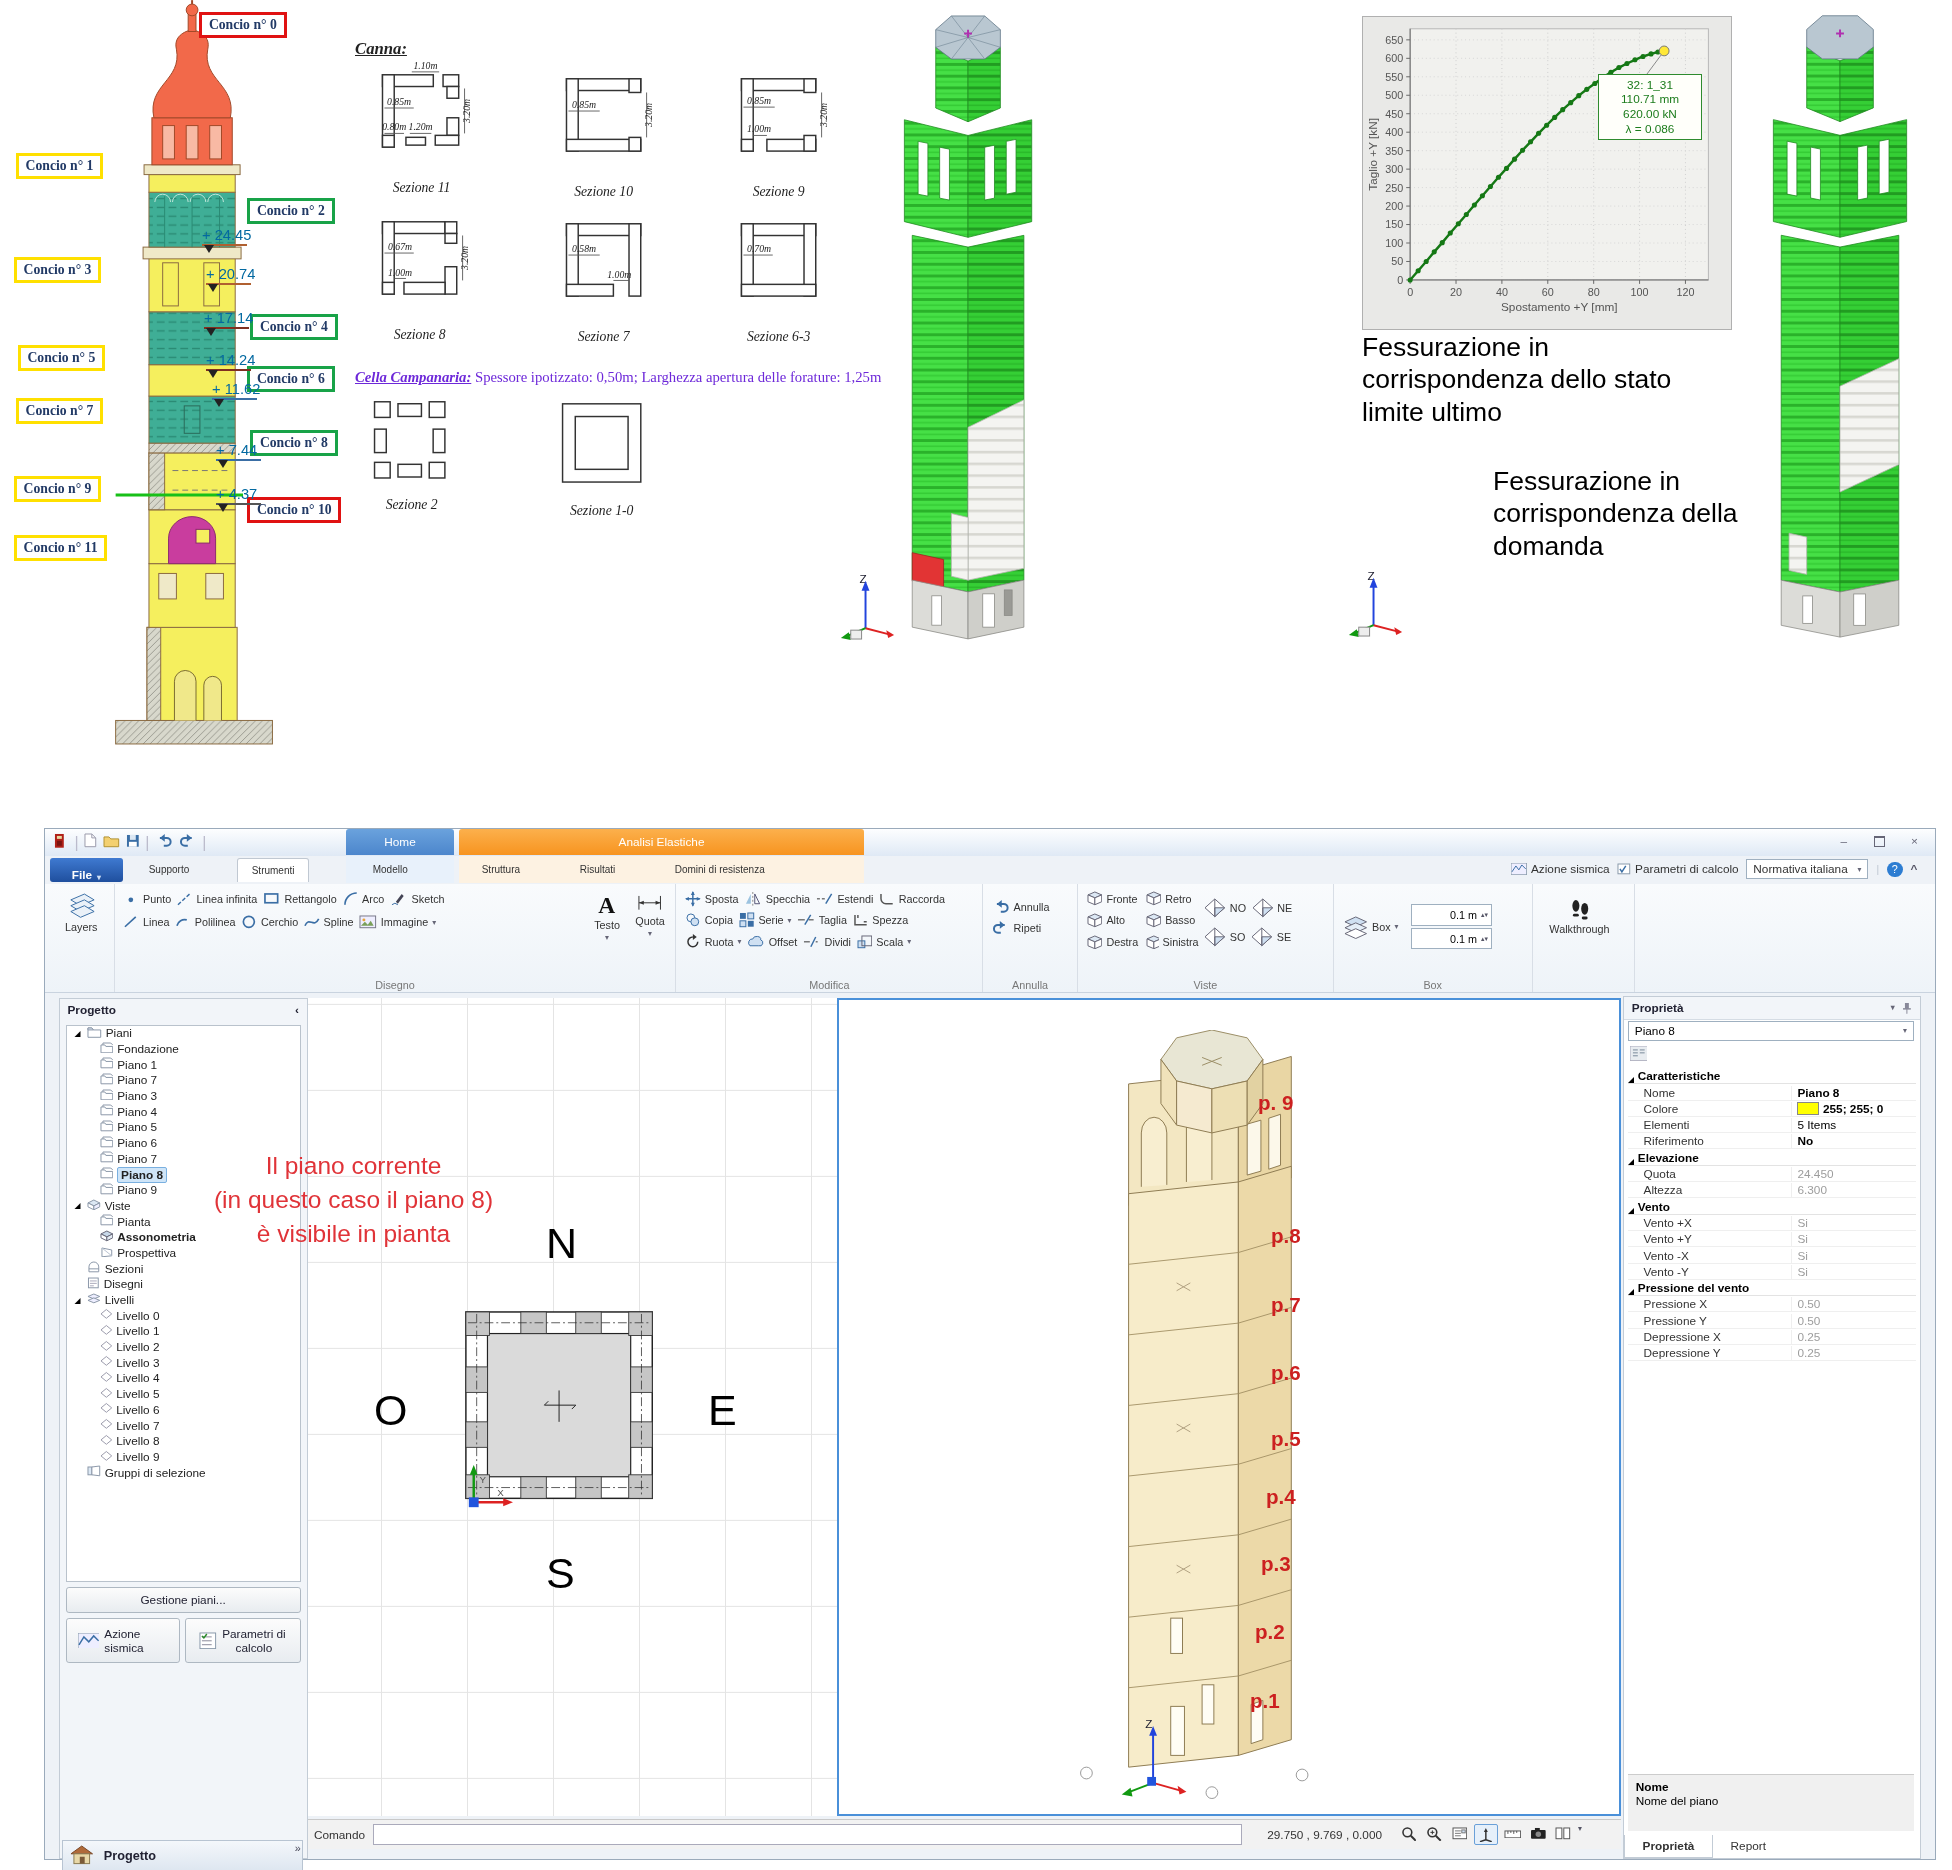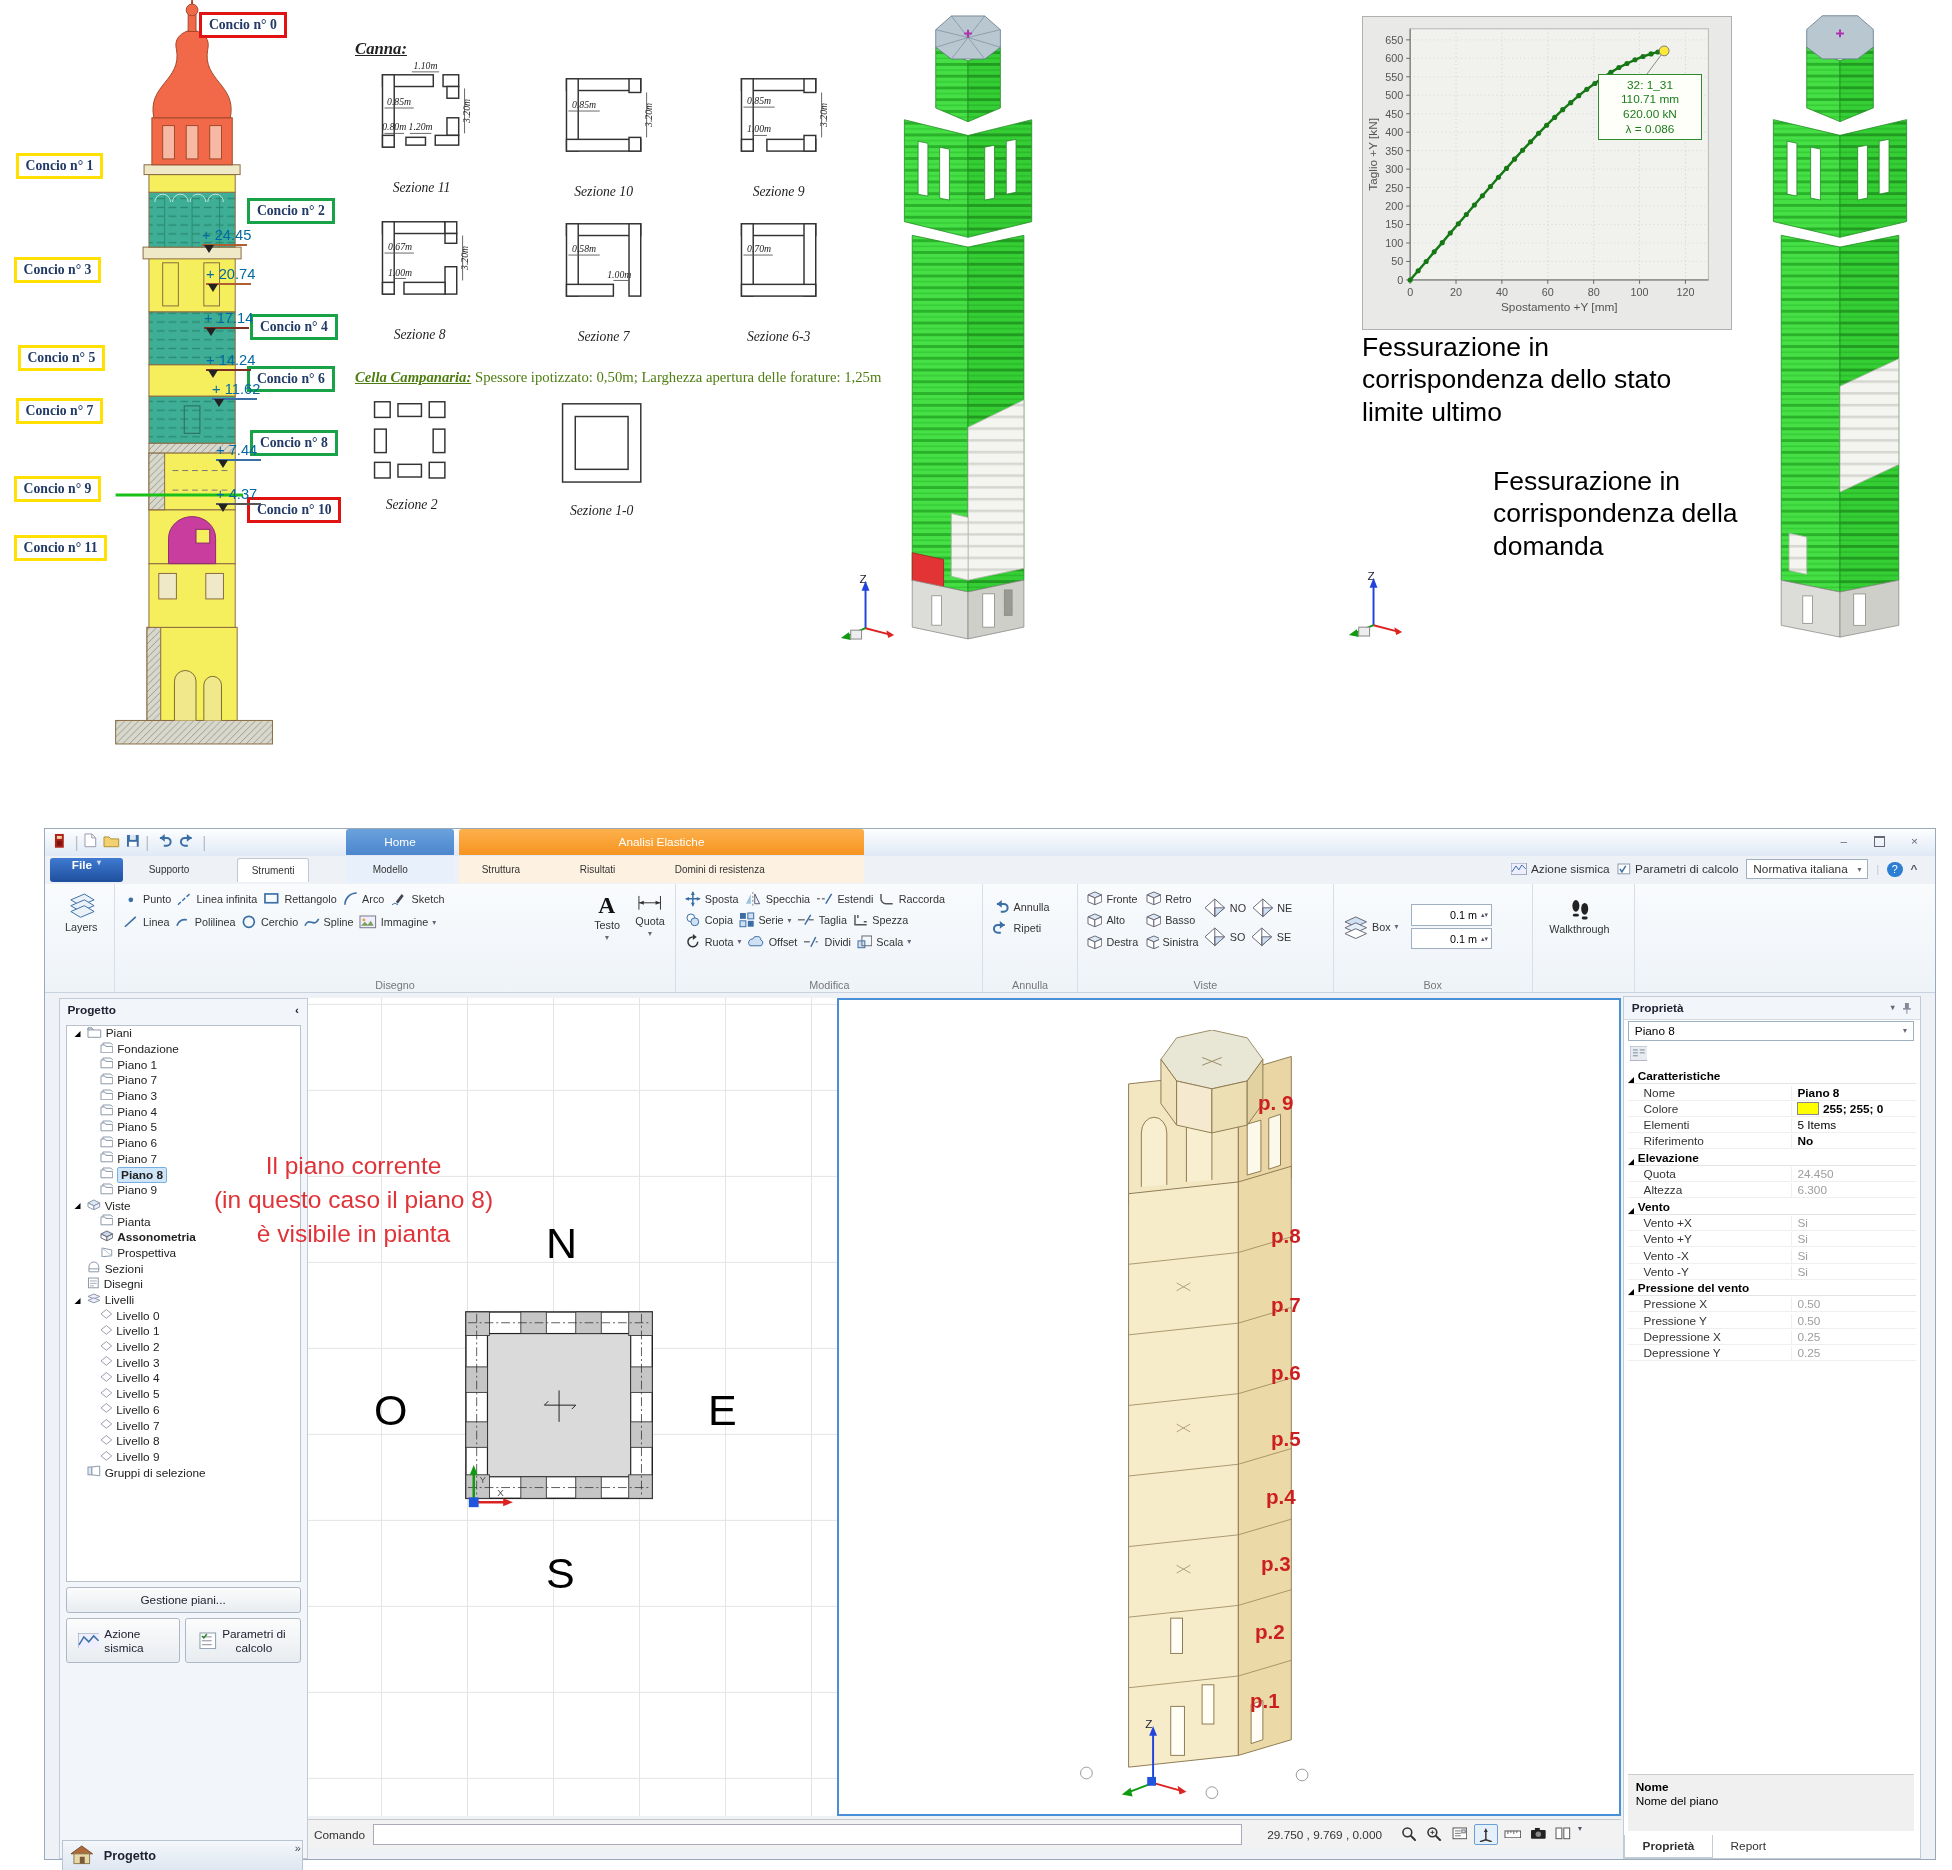--- a/index.html
+++ b/index.html
@@ -5,40 +5,40 @@
 html,body{margin:0;padding:0}
 body{width:1952px;height:1870px;position:relative;background:#fff;font-family:"Liberation Sans",sans-serif;overflow:hidden}
 .abs{position:absolute}
 
 .concio{position:absolute;background:#fff;border:3.9px solid #ffe000;padding:2px 6.9px;font:bold 13.7px "Liberation Serif",serif;color:#223a66;white-space:nowrap}
 .concio.green{border-color:#18a348}.concio.red{border-color:#e01212}
 .elev{position:absolute;font:14.7px "Liberation Sans",sans-serif;color:#0369a1;white-space:nowrap}
 .elev .eline{display:block;height:2px;margin-top:1px;width:45px}
 .elev .tri{position:absolute;left:2px;top:17.6px;width:0;height:0;border-left:5.9px solid transparent;border-right:5.9px solid transparent;border-top:8.8px solid #222}
 .canna{position:absolute;font:bold italic 16.7px "Liberation Serif",serif;text-decoration:underline;color:#222}
-.cella{position:absolute;font:14.7px "Liberation Serif",serif;color:#4d7c0f;white-space:nowrap}
+.cella{position:absolute;font:14.7px "Liberation Serif",serif;color:#6d28d9;white-space:nowrap}
 .cella b{font-style:italic;text-decoration:underline}
 .sec .dim line{stroke:#555;stroke-width:0.9}
 .sec .dim text{font:italic 10px "Liberation Serif",serif;fill:#222;text-anchor:middle}
 .sec .secname{font:italic 14px "Liberation Serif",serif;fill:#222;text-anchor:middle}
 .caption{position:absolute;font:26.5px "Liberation Sans",sans-serif;color:#000;line-height:1.22}
 
 #chart-panel{position:absolute;left:1362px;top:15.7px;width:368px;height:312px;background:#e9e9e7;border:1px solid #b0b0b0}
 #chart-tip{position:absolute;left:235px;top:57px;width:98px;background:#fffffa;border:1px solid #2e8b2e;color:#1c7c1c;font:11.8px "Liberation Sans",sans-serif;text-align:center;padding:2.9px 2px;line-height:14.7px}
 
 #appwin{position:absolute;left:44px;top:828px;width:1892px;height:1032px;background:#eef2f7;border:1px solid #9aaabb;box-sizing:border-box}
 #titlebar{position:absolute;left:0;top:0;width:100%;height:26.5px;background:linear-gradient(#fdfeff,#dfe9f5)}
 .qa{position:absolute;top:3.9px;display:flex;align-items:center;gap:5.9px}
 .winbtns{position:absolute;right:7.8px;top:4.9px;display:flex;gap:9.8px}
 .winbtn{width:25.5px;height:14.7px;display:flex;align-items:center;justify-content:center;color:#667;font-size:11.8px;border-radius:2px}
 .ctxhdr{position:absolute;top:0;height:25.5px;color:#fff;font:11.8px "Liberation Sans",sans-serif;display:flex;align-items:center;justify-content:center;border-radius:2.9px 2.9px 0 0}
 #tabrow{position:absolute;left:0;top:26.5px;width:100%;height:28px;background:#eef2f7;border-bottom:1px solid #c9d3df}
 .tab{position:absolute;top:2.9px;height:22.5px;padding:0 13.7px;display:flex;align-items:center;font-size:10px;color:#333}
 .tab.active{background:#fff;border:1px solid #c0c8d2;border-bottom:none;border-radius:2.9px 2.9px 0 0}
-#filebtn{position:absolute;left:4.9px;top:2px;width:73px;height:24.5px;background:linear-gradient(#3f7ad1,#1f4f9e);color:#fff;border-radius:2.9px;display:flex;align-items:flex-start;justify-content:center;gap:4.9px;font:bold 11.8px "Liberation Sans",sans-serif}
+#filebtn{position:absolute;left:4.9px;top:2px;width:73px;height:24.5px;background:linear-gradient(#3f7ad1,#1f4f9e);color:#fff;border-radius:2.9px;display:flex;align-items:flex-end;justify-content:center;gap:4.9px;font:bold 11.8px "Liberation Sans",sans-serif}
 .rightcluster{position:absolute;right:17.6px;top:3.9px;display:flex;align-items:center;gap:7.8px;font-size:11.8px;color:#333}
 .ncombo{border:1px solid #9fb0c0;background:#fff;padding:2px 5.9px;display:flex;gap:9.8px;align-items:center}
 
 #ribbon{position:absolute;left:0;top:55px;width:100%;height:109px;background:linear-gradient(#f9fbfd,#eef3f8);border-bottom:1px solid #c9d3df;display:flex;align-items:stretch;padding-left:3.9px;box-sizing:border-box}
 .rg{position:relative;border-right:1px solid #d8dee6;padding:3.9px 5.9px 15.7px 5.9px}
 .rglabel{position:absolute;bottom:1px;left:0;width:100%;text-align:center;font-size:10.8px;color:#777}
 .sbtn{display:flex;align-items:center;gap:3.9px;font-size:10.8px;color:#333;height:21.6px;padding:0 2.9px;white-space:nowrap}
 .dd{font-size:7.8px;color:#667}
 .bbtn{width:43px;text-align:center;font-size:10.8px;color:#333;display:flex;flex-direction:column;align-items:center;justify-content:flex-start;gap:2px;padding-top:3.9px}
 .cols{display:flex}

